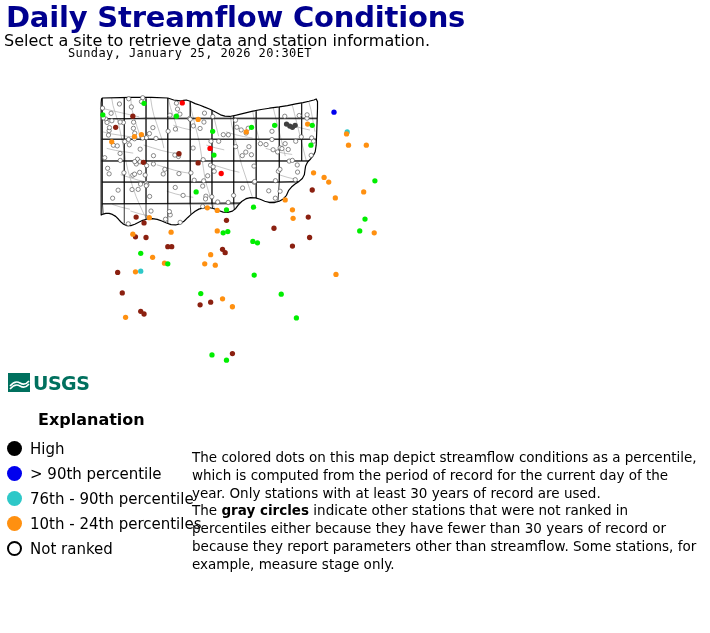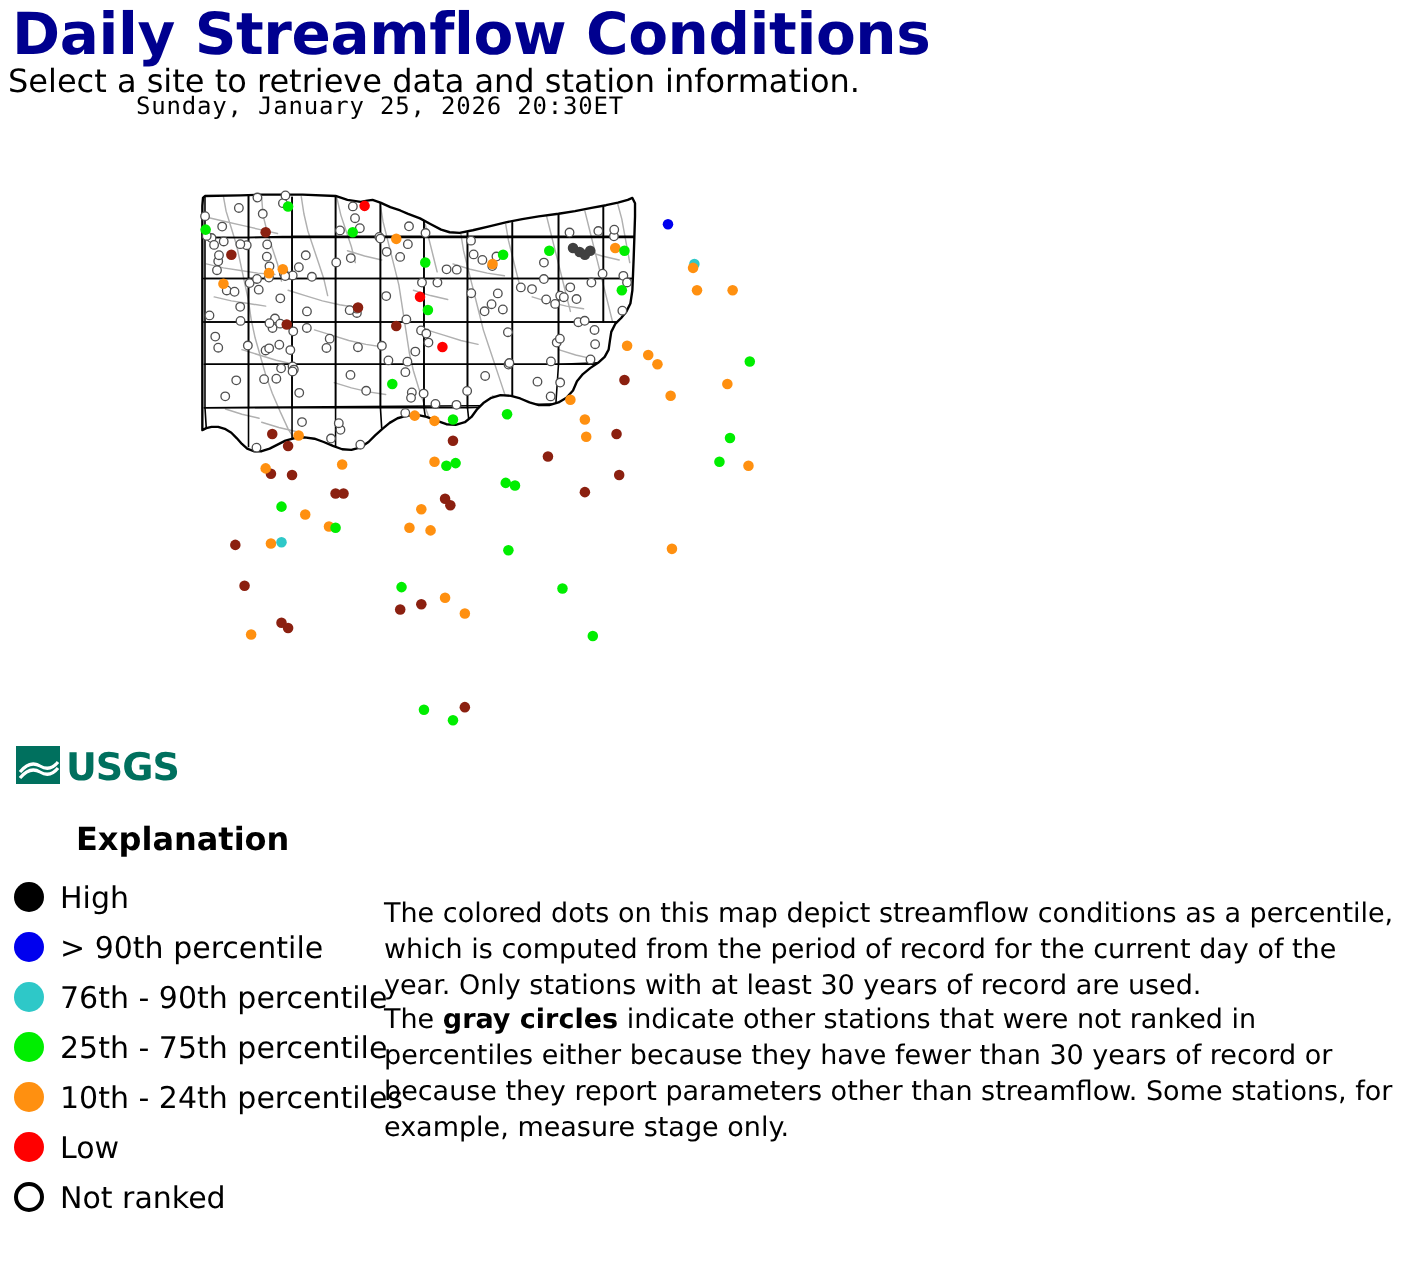--- a/index.html
+++ b/index.html
@@ -508,30 +508,22 @@
     </div>
     <div class="legend-row">
       <span class="legend-swatch" style="background: rgb(0, 0, 238);"></span>
       <span class="legend-label">&gt; 90th percentile</span>
     </div>
     <div class="legend-row">
       <span class="legend-swatch" style="background: rgb(46, 200, 200);"></span>
       <span class="legend-label">76th - 90th percentile</span>
     </div>
     <div class="legend-row">
-      <span class="legend-swatch" style="background: rgb(0, 238, 0);"></span>
-      <span class="legend-label">25th - 75th percentile</span>
-    </div>
-    <div class="legend-row">
       <span class="legend-swatch" style="background: rgb(255, 144, 16);"></span>
       <span class="legend-label">10th - 24th percentiles</span>
-    </div>
-    <div class="legend-row">
-      <span class="legend-swatch" style="background: rgb(255, 0, 0);"></span>
-      <span class="legend-label">Low</span>
     </div>
     <div class="legend-row">
       <span class="legend-swatch outlined"></span>
       <span class="legend-label">Not ranked</span>
     </div>
   </div>
 
 <div id="description">
   <p>The colored dots on this map depict streamflow conditions as a percentile, which is computed from the period of record for the current day of the year. Only stations with at least 30 years of record are used.</p>
   <p><span>The </span><b>gray circles</b><span> indicate other stations that were not ranked in percentiles either because they have fewer than 30 years of record or because they report parameters other than streamflow. Some stations, for example, measure stage only.</span></p>

